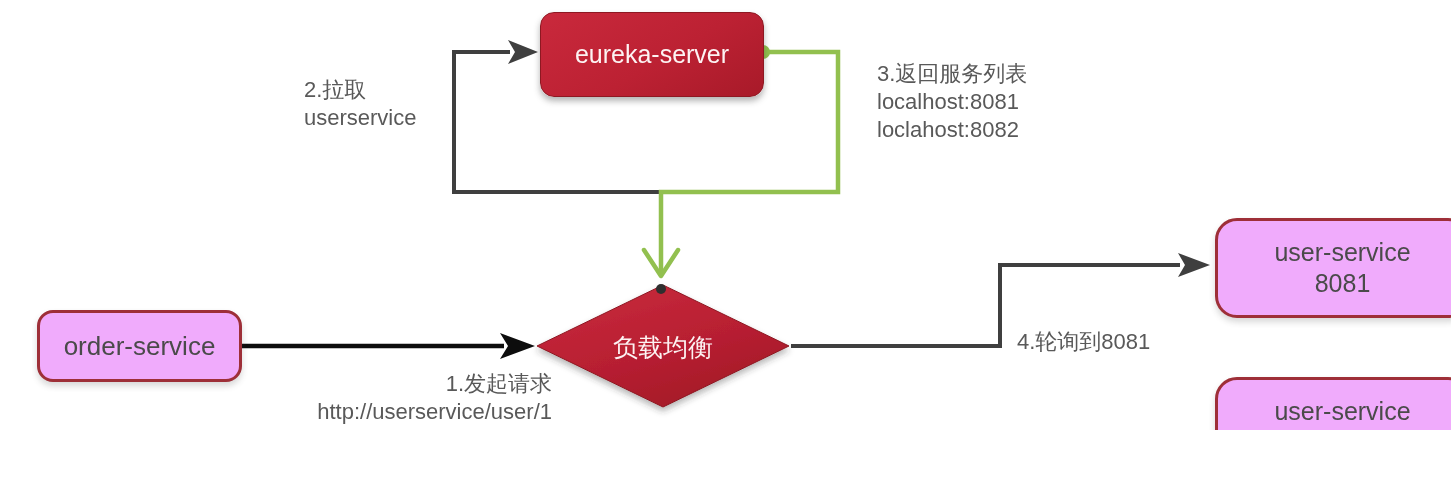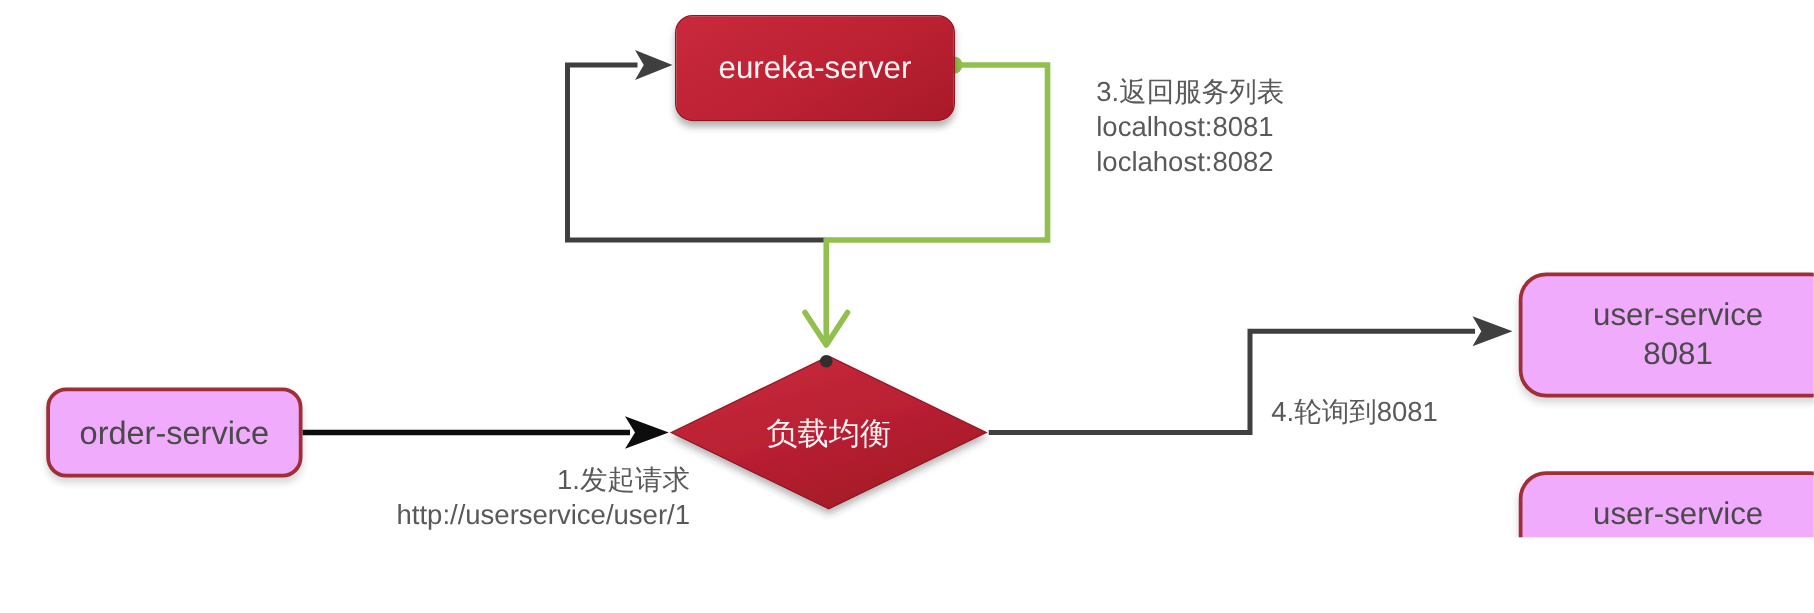--- a/index.html
+++ b/index.html
@@ -69,21 +69,21 @@
     position:absolute;
     color:var(--c-label);
     font-size:22px;
     line-height:28px;
     white-space:nowrap;
   }
   .lbl span{display:block;}
   #label-step2{left:272px;top:76px;}
   #label-step3{left:845px;top:60px;}
   #label-step1{left:240px;top:370px;width:280px;text-align:right;}
-  #label-step4{left:985px;top:316px;}
+  #label-step4{left:985px;top:328px;}
 </style>
 </head>
 <body>
 
 <div class="canvas">
 
   <svg class="svg-layer" viewBox="0 0 1451 490" xmlns="http://www.w3.org/2000/svg">
     <defs>
       <linearGradient id="redGrad" x1="0" y1="0" x2="0.6" y2="1">
         <stop offset="0" stop-color="#ca2c3e"></stop>
@@ -143,20 +143,24 @@
       <span>8082</span>
     </div>
   </div>
 
   <div class="node two-line" id="node-ribbon-label">
     <div>
       <span>负载均衡</span>
     </div>
   </div>
 
+  <div class="lbl" id="label-step2">
+    <span>2.拉取</span>
+    <span>userservice</span>
+  </div>
 
   <div class="lbl" id="label-step3">
     <span>3.返回服务列表</span>
     <span>localhost:8081</span>
     <span>loclahost:8082</span>
   </div>
 
   <div class="lbl" id="label-step1">
     <span>1.发起请求</span>
     <span>http://userservice/user/1</span>

